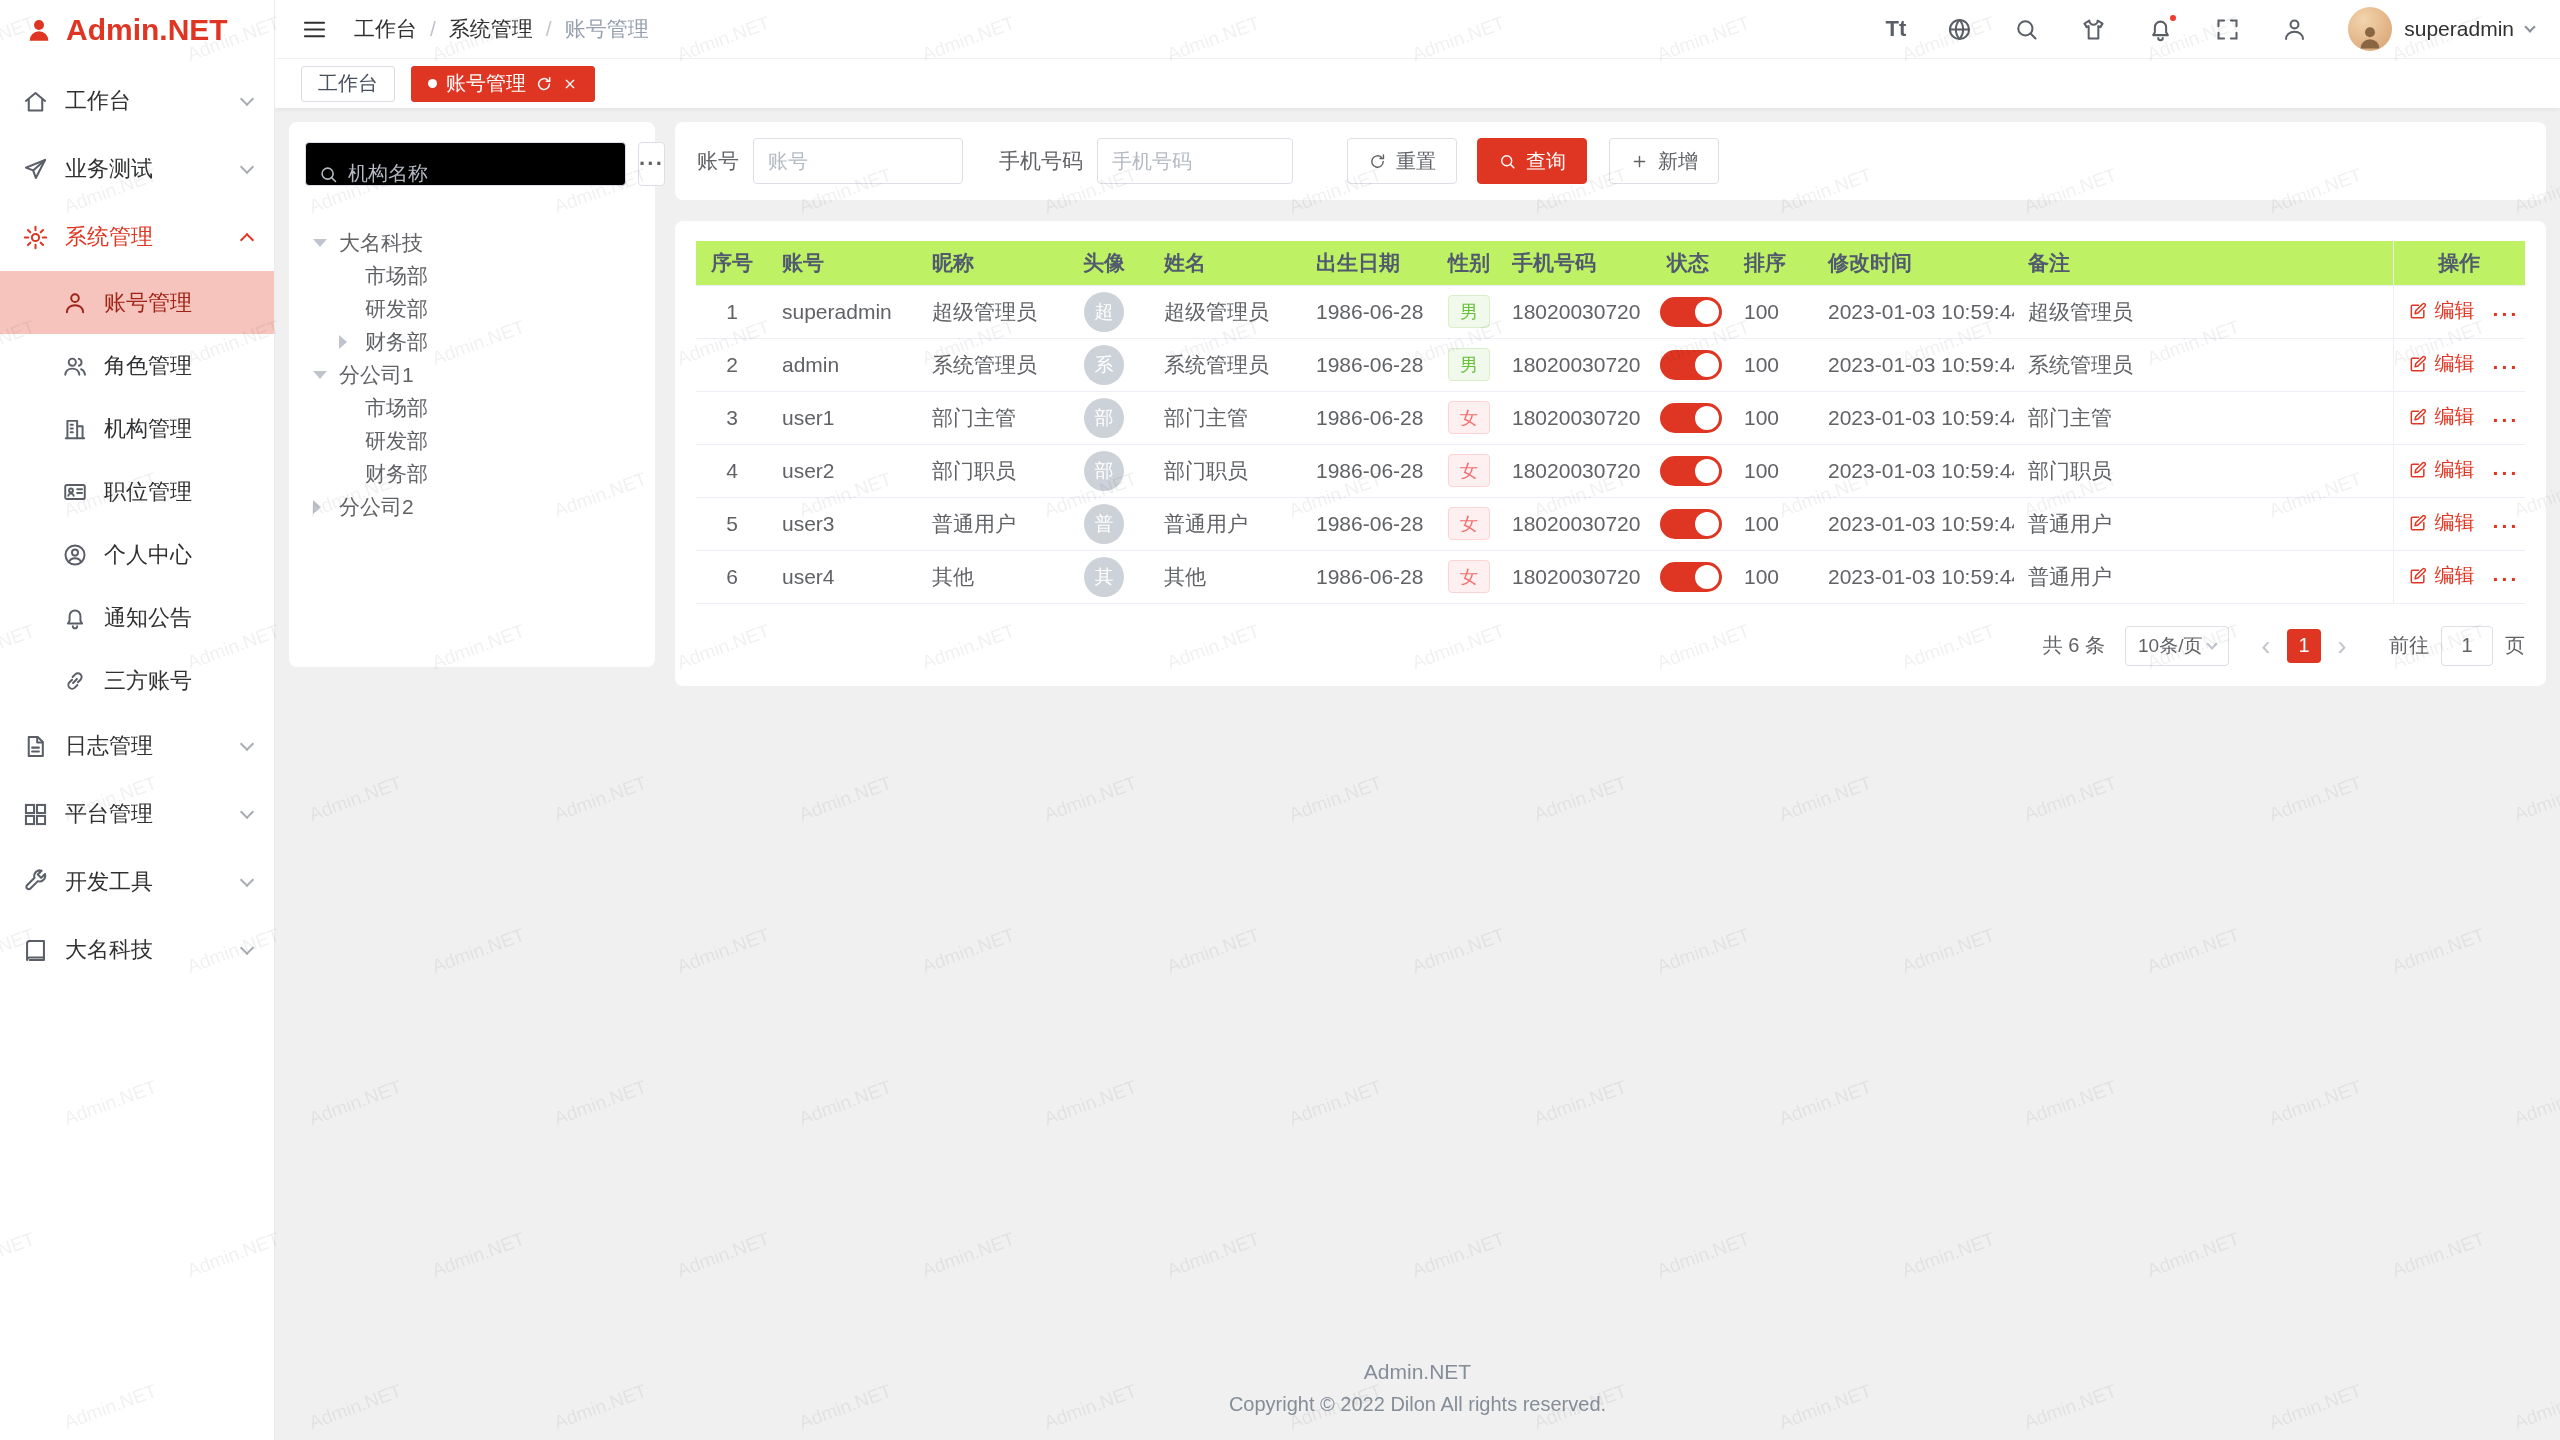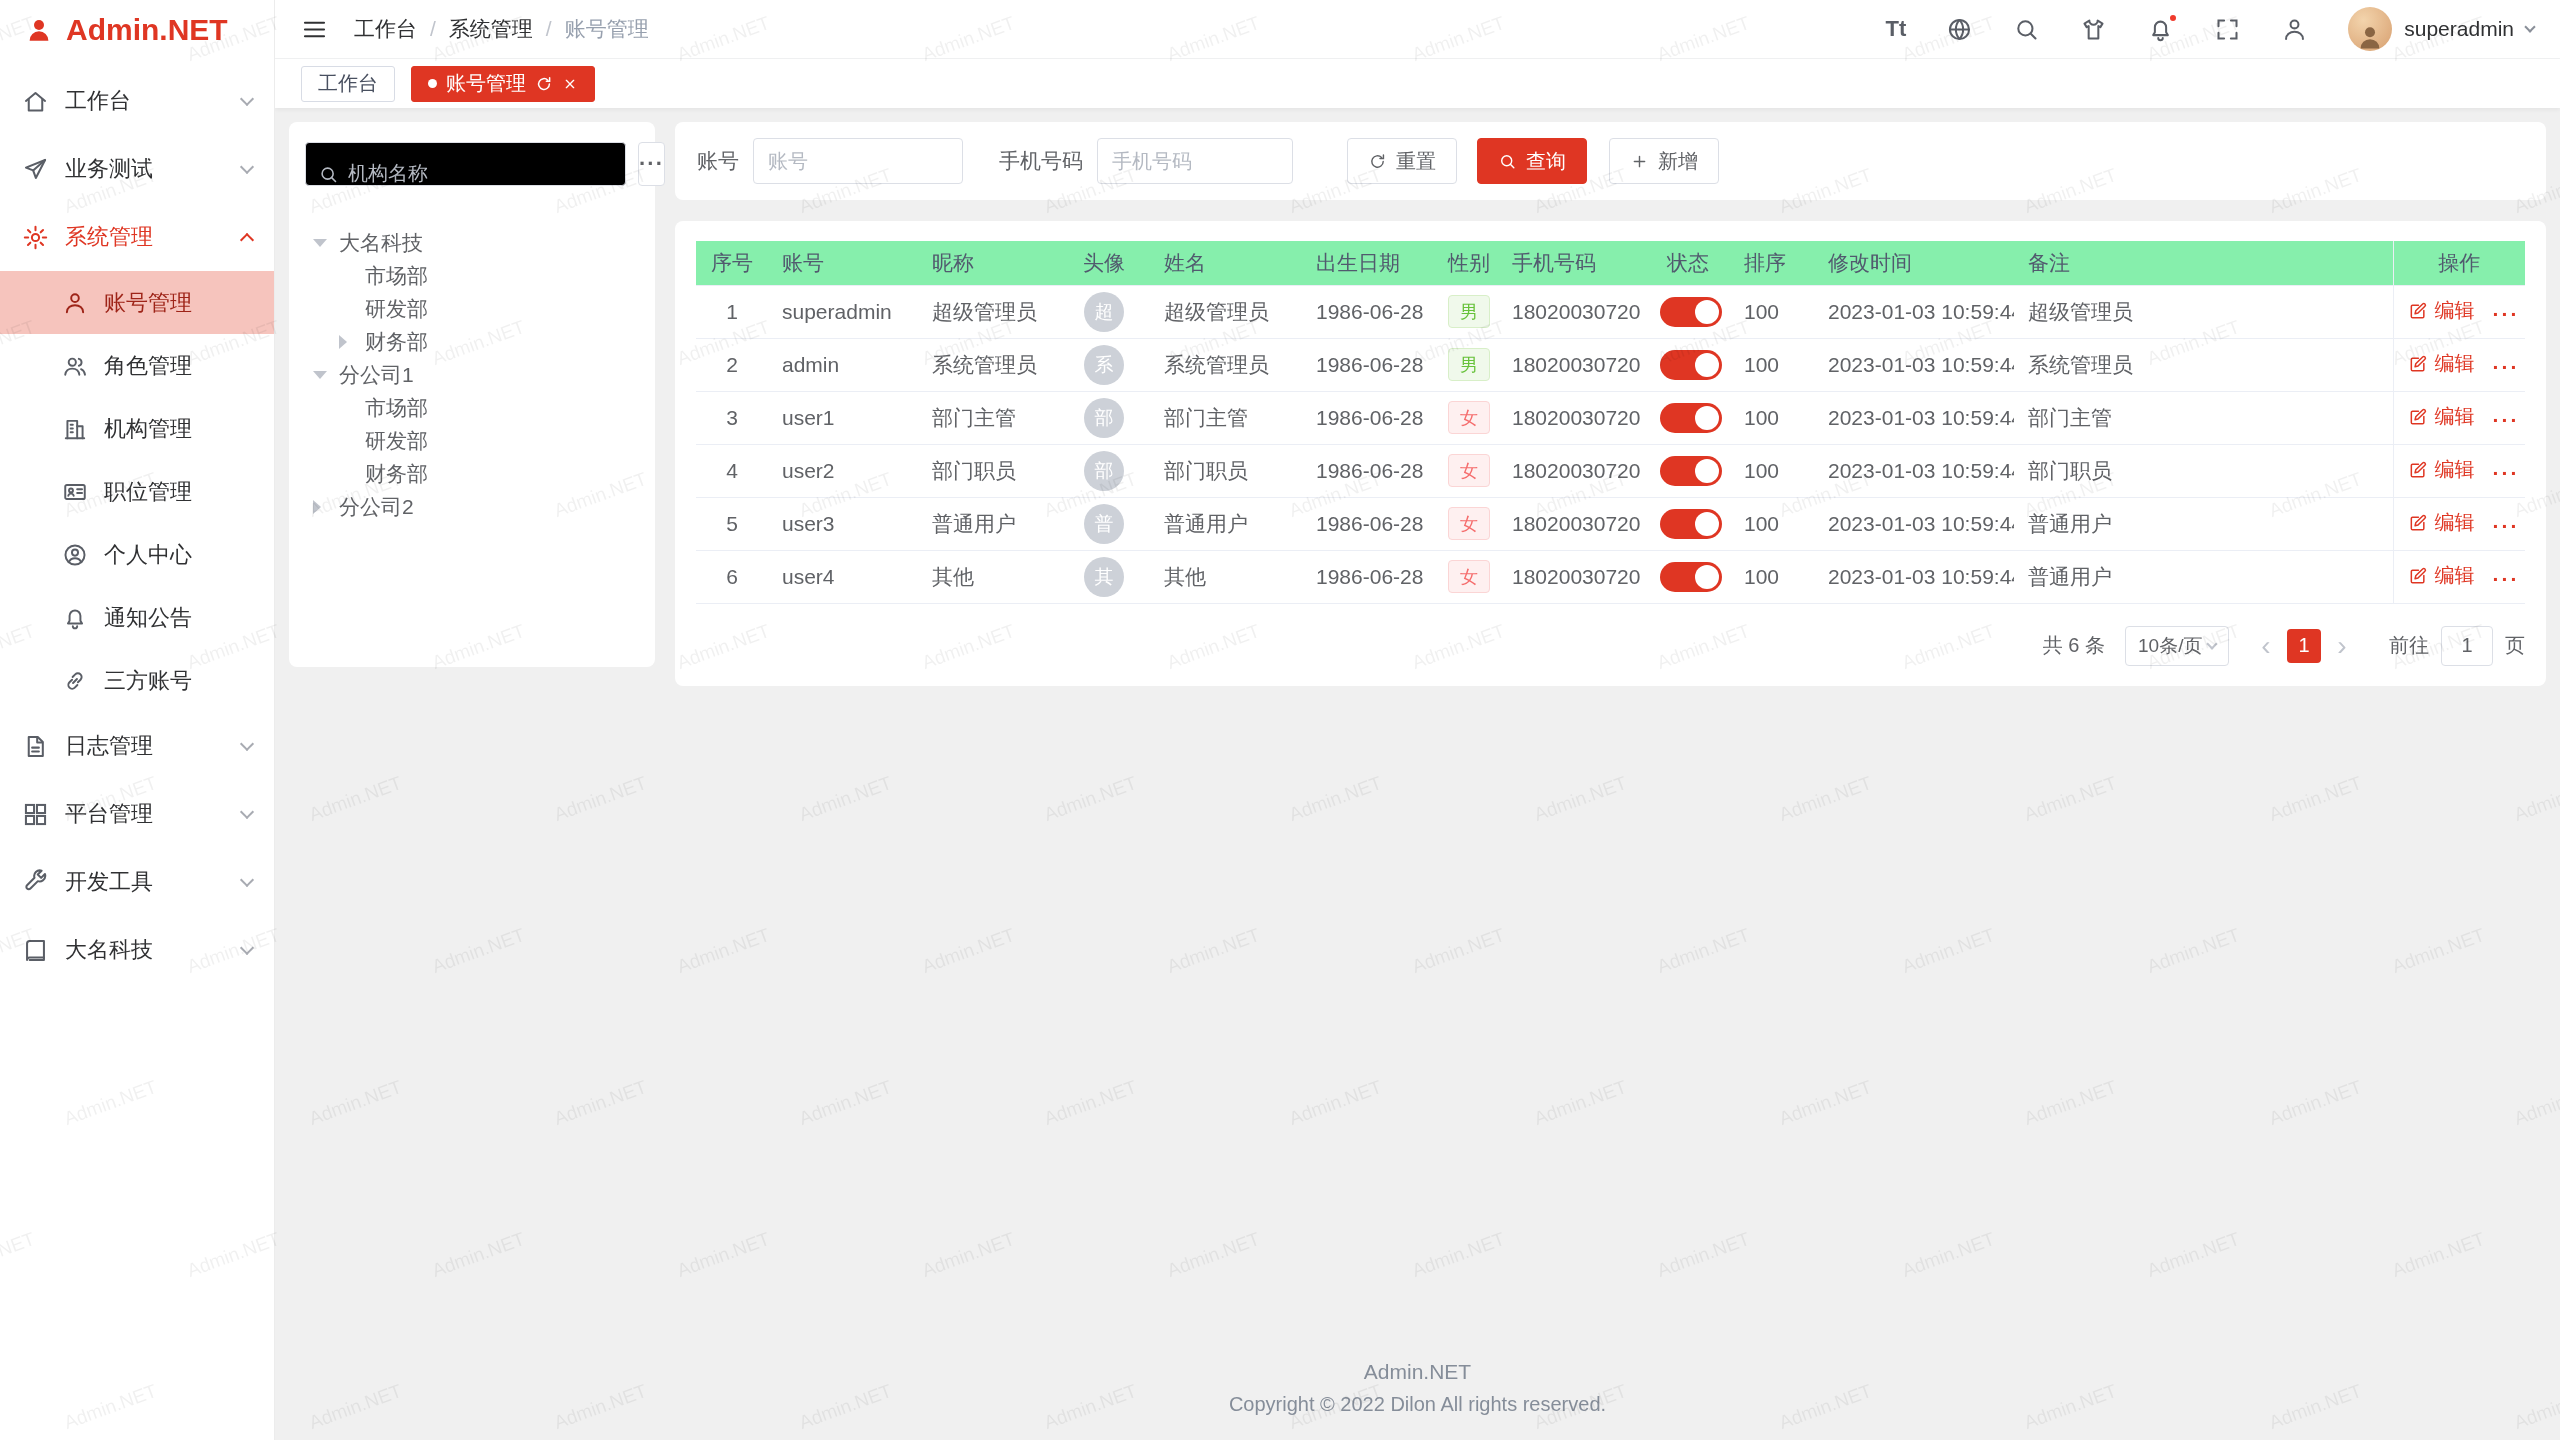--- a/index.html
+++ b/index.html
@@ -93,21 +93,21 @@
   .input-account { width:210px; margin-right:36px; }
   .input-phone { width:196px; }
   .btn { height:46px; border-radius:4px; display:inline-flex; align-items:center; justify-content:center; gap:9px; font-size:20px; padding:0 20px; border:1px solid #dcdfe6; background:#fff; color:#606266; }
   .btn .icon { width:19px; height:19px; }
   .btn-reset { margin-left:54px; }
   .btn-query { margin-left:20px; background:var(--primary); border-color:var(--primary); color:#fff; }
   .btn-add { margin-left:22px; }
 
   .table-card { background:#fff; border-radius:8px; padding:20px 21px; }
   table { width:100%; border-collapse:collapse; table-layout:fixed; }
-  th { height:44px; background:#86efac; border-bottom:1px solid #ebeef5; font-weight:normal; color:#515a6e; font-size:21px; text-align:left; padding:0 14px; white-space:nowrap; }
+  th { height:44px; background:#bef264; border-bottom:1px solid #ebeef5; font-weight:bold; color:#515a6e; font-size:21px; text-align:left; padding:0 14px; white-space:nowrap; }
   td { height:53px; border-bottom:1px solid #ebeef5; padding:0 14px; color:#606266; font-size:21px; white-space:nowrap; overflow:hidden; }
   .t-center { text-align:center; }
   th:last-child, td:last-child { border-left:1px solid #ebeef5; }
   .avatar-badge { width:40px; height:40px; border-radius:50%; background:#cdd1d8; color:#fff; display:inline-flex; align-items:center; justify-content:center; font-size:19px; }
   .tag { display:inline-flex; align-items:center; justify-content:center; height:33px; padding:0 11px; font-size:18px; border-radius:4px; }
   .tag.male { color:var(--success); background:#f0f9eb; border:1px solid #d8efc8; }
   .tag.female { color:var(--danger); background:#fef0f0; border:1px solid #fbd5d5; }
   .toggle { width:62px; height:30px; border-radius:15px; background:var(--primary); position:relative; display:inline-block; vertical-align:middle; }
   .toggle::after { content:""; position:absolute; right:3px; top:3px; width:24px; height:24px; border-radius:50%; background:#fff; }
   .edit-link { color:var(--primary); display:inline-flex; align-items:center; gap:7px; font-size:20px; }

